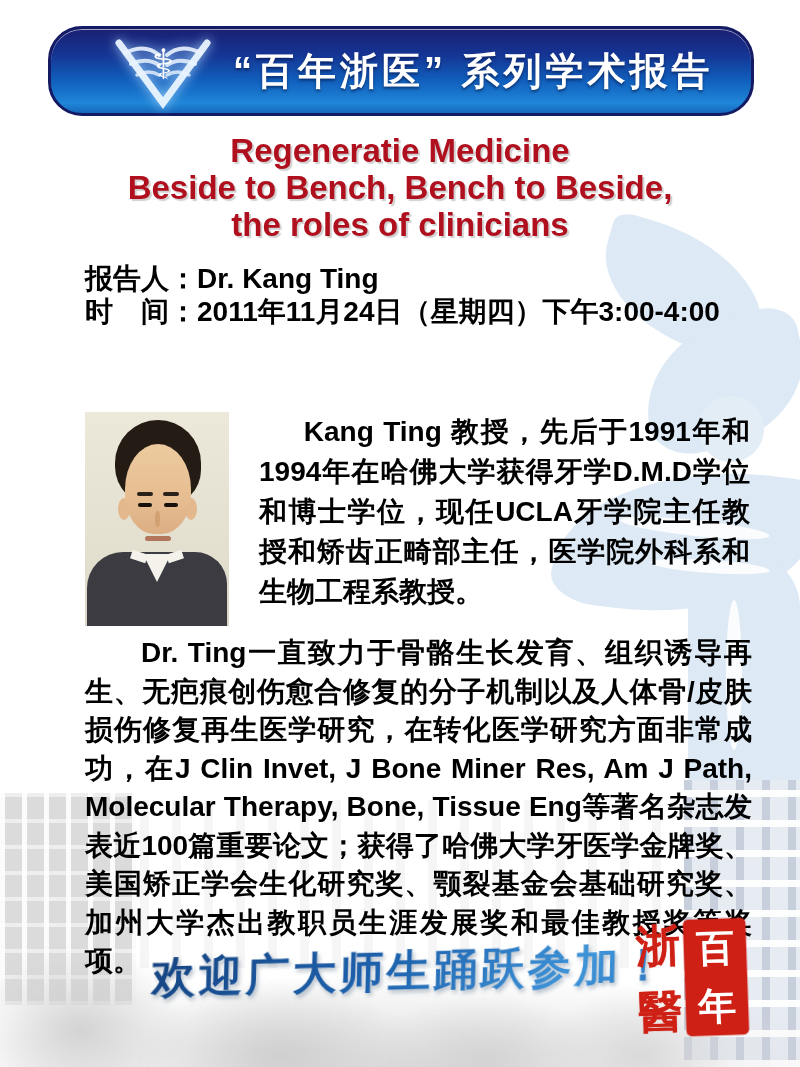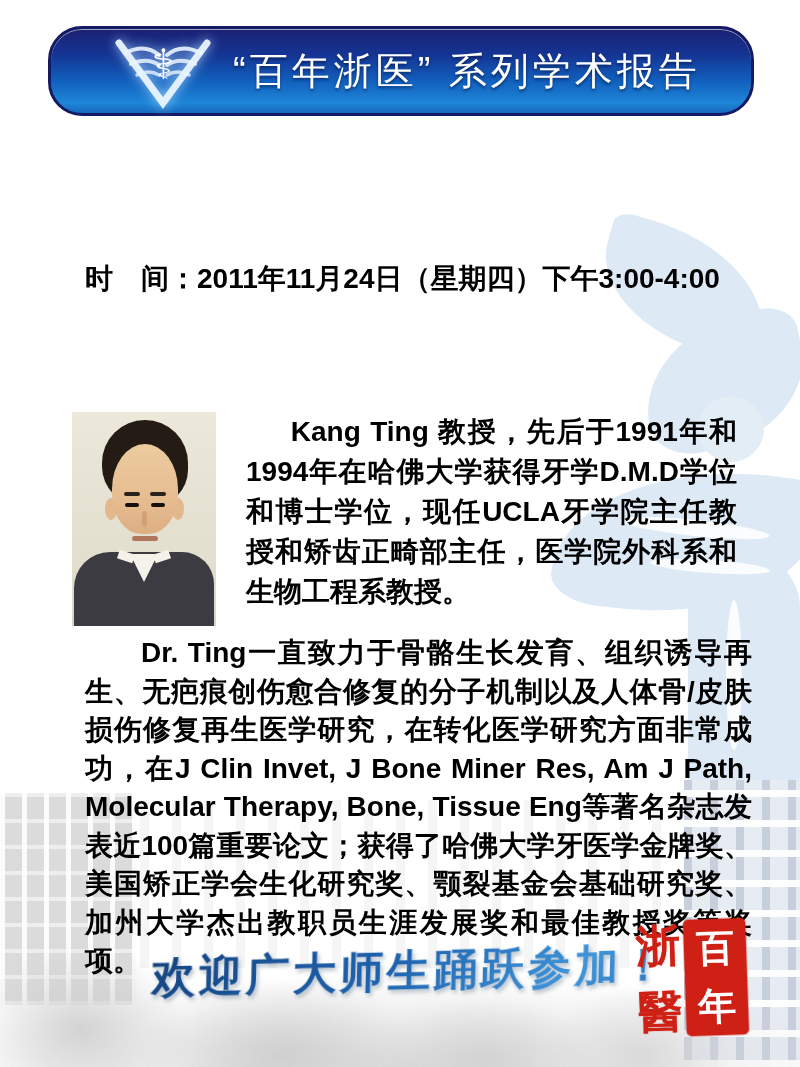--- a/index.html
+++ b/index.html
@@ -42,34 +42,34 @@
   .tree3 { left:370px; top:995px; width:230px; height:130px; background:radial-gradient(closest-side,#cfcfcf,rgba(207,207,207,0)); opacity:.8; }
   .tree4 { left:545px; top:985px; width:190px; height:140px; background:radial-gradient(closest-side,#d2d2d2,rgba(210,210,210,0)); opacity:.75; }
 
   
   .banner { position:absolute; left:48px; top:26px; width:706px; height:90px; z-index:2;
     border-radius:34px; border:3px solid #141a63;
     background:linear-gradient(180deg,#1b2073 0%, #153493 30%, #1160bd 62%, #1f86d8 88%, #1668bd 100%);
     display:flex; align-items:center; padding-left:58px; gap:16px;
     box-shadow:0 1px 0 rgba(255,255,255,.6) inset; }
   .logo { width:108px; height:80px; flex:0 0 auto; filter:drop-shadow(0 0 6px rgba(170,215,255,.95)); }
-  .banner-title { color:#ffffff; font-size:38px; font-weight:normal; letter-spacing:4px; white-space:nowrap;
+  .banner-title { color:#ffffff; font-size:38px; font-weight:bold; letter-spacing:4px; white-space:nowrap;
     text-shadow:0 2px 3px rgba(0,10,50,.55); }
 
   
   .lecture-title { position:absolute; left:0; top:132px; width:800px; z-index:2; text-align:center;
     color:#b0101e; font-weight:bold; font-size:33px; line-height:37px;
     text-shadow:2px 2px 1px rgba(150,150,150,.45); }
 
   
   .info { position:absolute; left:85px; top:262px; width:670px; z-index:2;
     color:#000000; font-weight:bold; font-size:28px; line-height:33px; white-space:nowrap; }
 
   
-  .bio { position:absolute; left:72px; top:412px; width:665px; z-index:2; }
+  .bio { position:absolute; left:85px; top:412px; width:665px; z-index:2; }
   .photo { float:left; width:144px; height:214px; margin-right:30px; position:relative;
     background:linear-gradient(180deg,#ece8da 0%, #e3dfcf 70%, #d9d5c6 100%); overflow:hidden; }
   .p-hair { position:absolute; left:30px; top:8px; width:86px; height:86px; background:#241c14; border-radius:50% 50% 42% 46%; }
   .p-ear { position:absolute; top:86px; width:12px; height:22px; background:#e3b88d; border-radius:50%; }
   .p-ear.l { left:33px; } .p-ear.r { left:100px; }
   .p-face { position:absolute; left:40px; top:32px; width:66px; height:90px;
     background:linear-gradient(180deg,#eccb9f 0%, #e6bd91 60%, #dcae83 100%); border-radius:52% 52% 46% 46%; }
   .p-brow { position:absolute; top:80px; width:16px; height:4px; background:#2a211a; border-radius:2px; }
   .p-brow.l { left:52px; } .p-brow.r { left:78px; }
   .p-eye { position:absolute; top:91px; width:14px; height:4px; background:#15100b; border-radius:2px; }
@@ -136,22 +136,28 @@
           <path d="M58 34 Q70 26 86 33" stroke-width="4" opacity="0.85"></path>
           <path d="M28 44 Q40 38 50 44" stroke-width="3.5" opacity="0.8"></path>
           <path d="M58 44 Q68 38 80 44" stroke-width="3.5" opacity="0.8"></path>
         </g>
         <text x="54" y="48" text-anchor="middle" font-size="42" fill="#ffffff">⚕</text>
       </svg>
     </span>
     <span class="banner-title">“百年浙医” 系列学术报告</span>
   </header>
 
+  <div class="lecture-title">
+    <div>Regeneratie Medicine</div>
+    <div>Beside to Bench, Bench to Beside,</div>
+    <div>the roles of clinicians</div>
+  </div>
 
   <div class="info">
+    <div>报告人：Dr. Kang Ting</div>
     <div>时　间：2011年11月24日（星期四）下午3:00-4:00</div>
   </div>
 
   <div class="bio">
     <div class="photo">
       <div class="p-hair"></div>
       <div class="p-ear l"></div>
       <div class="p-ear r"></div>
       <div class="p-face"></div>
       <div class="p-brow l"></div>

